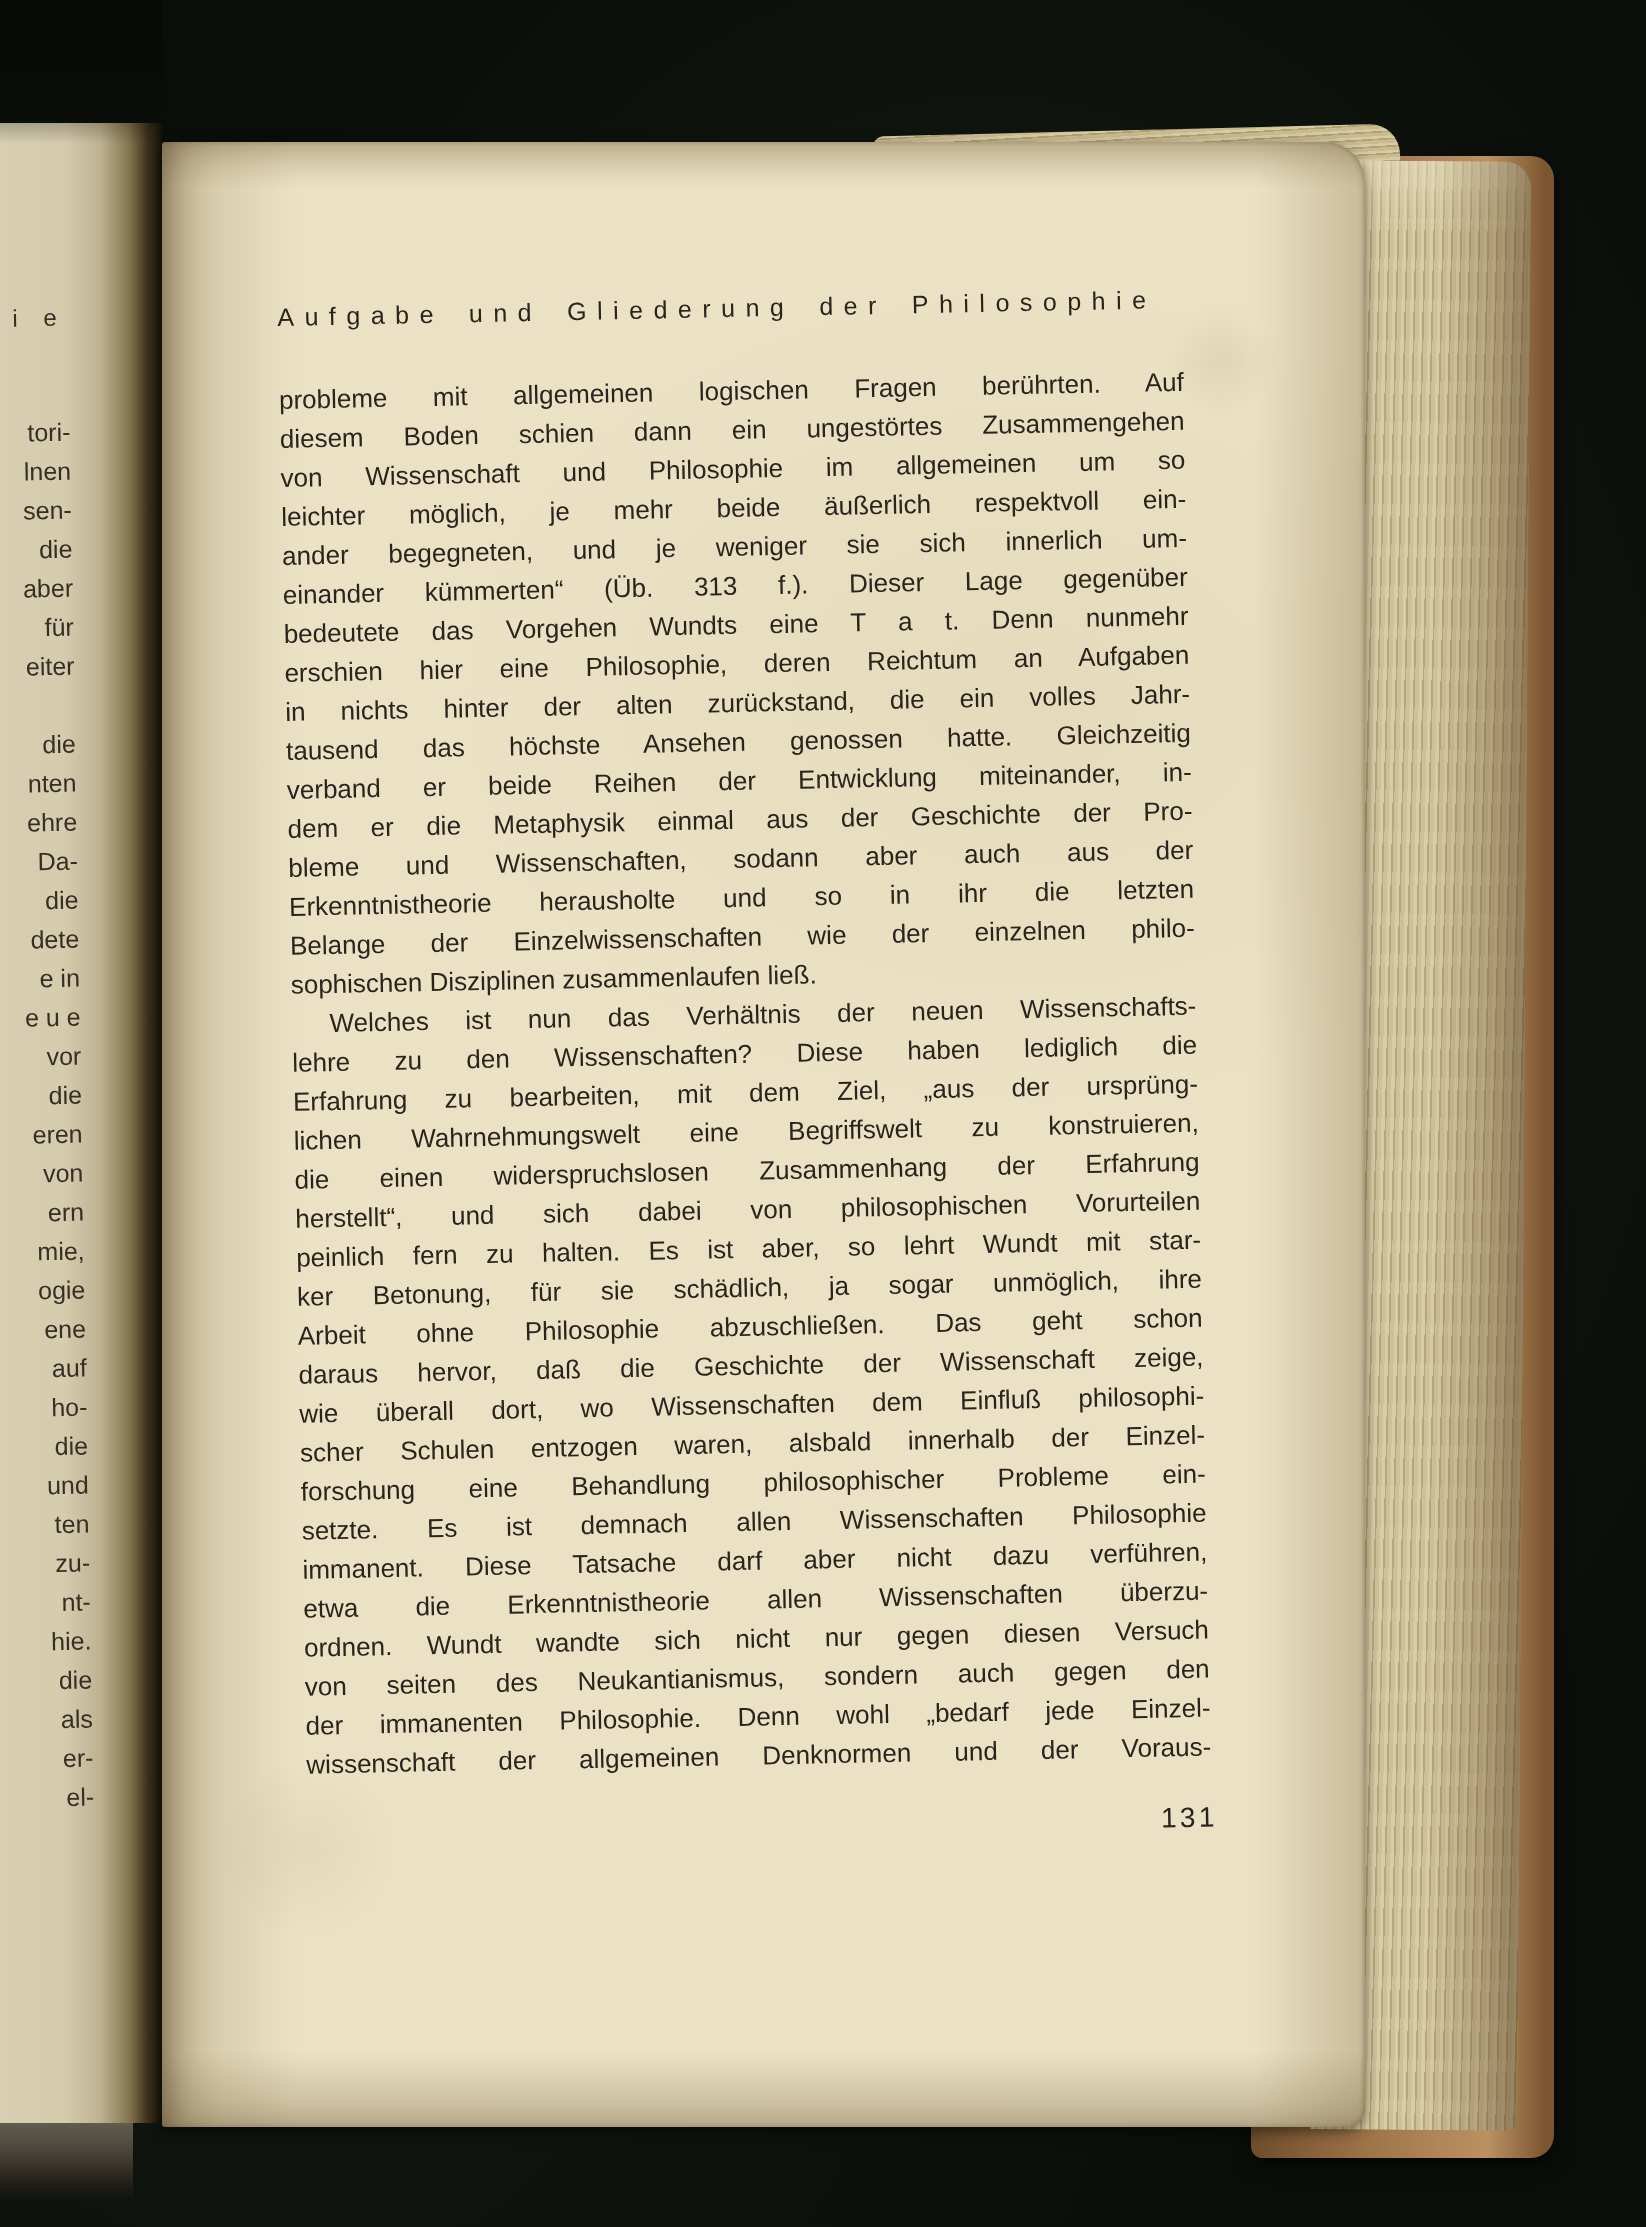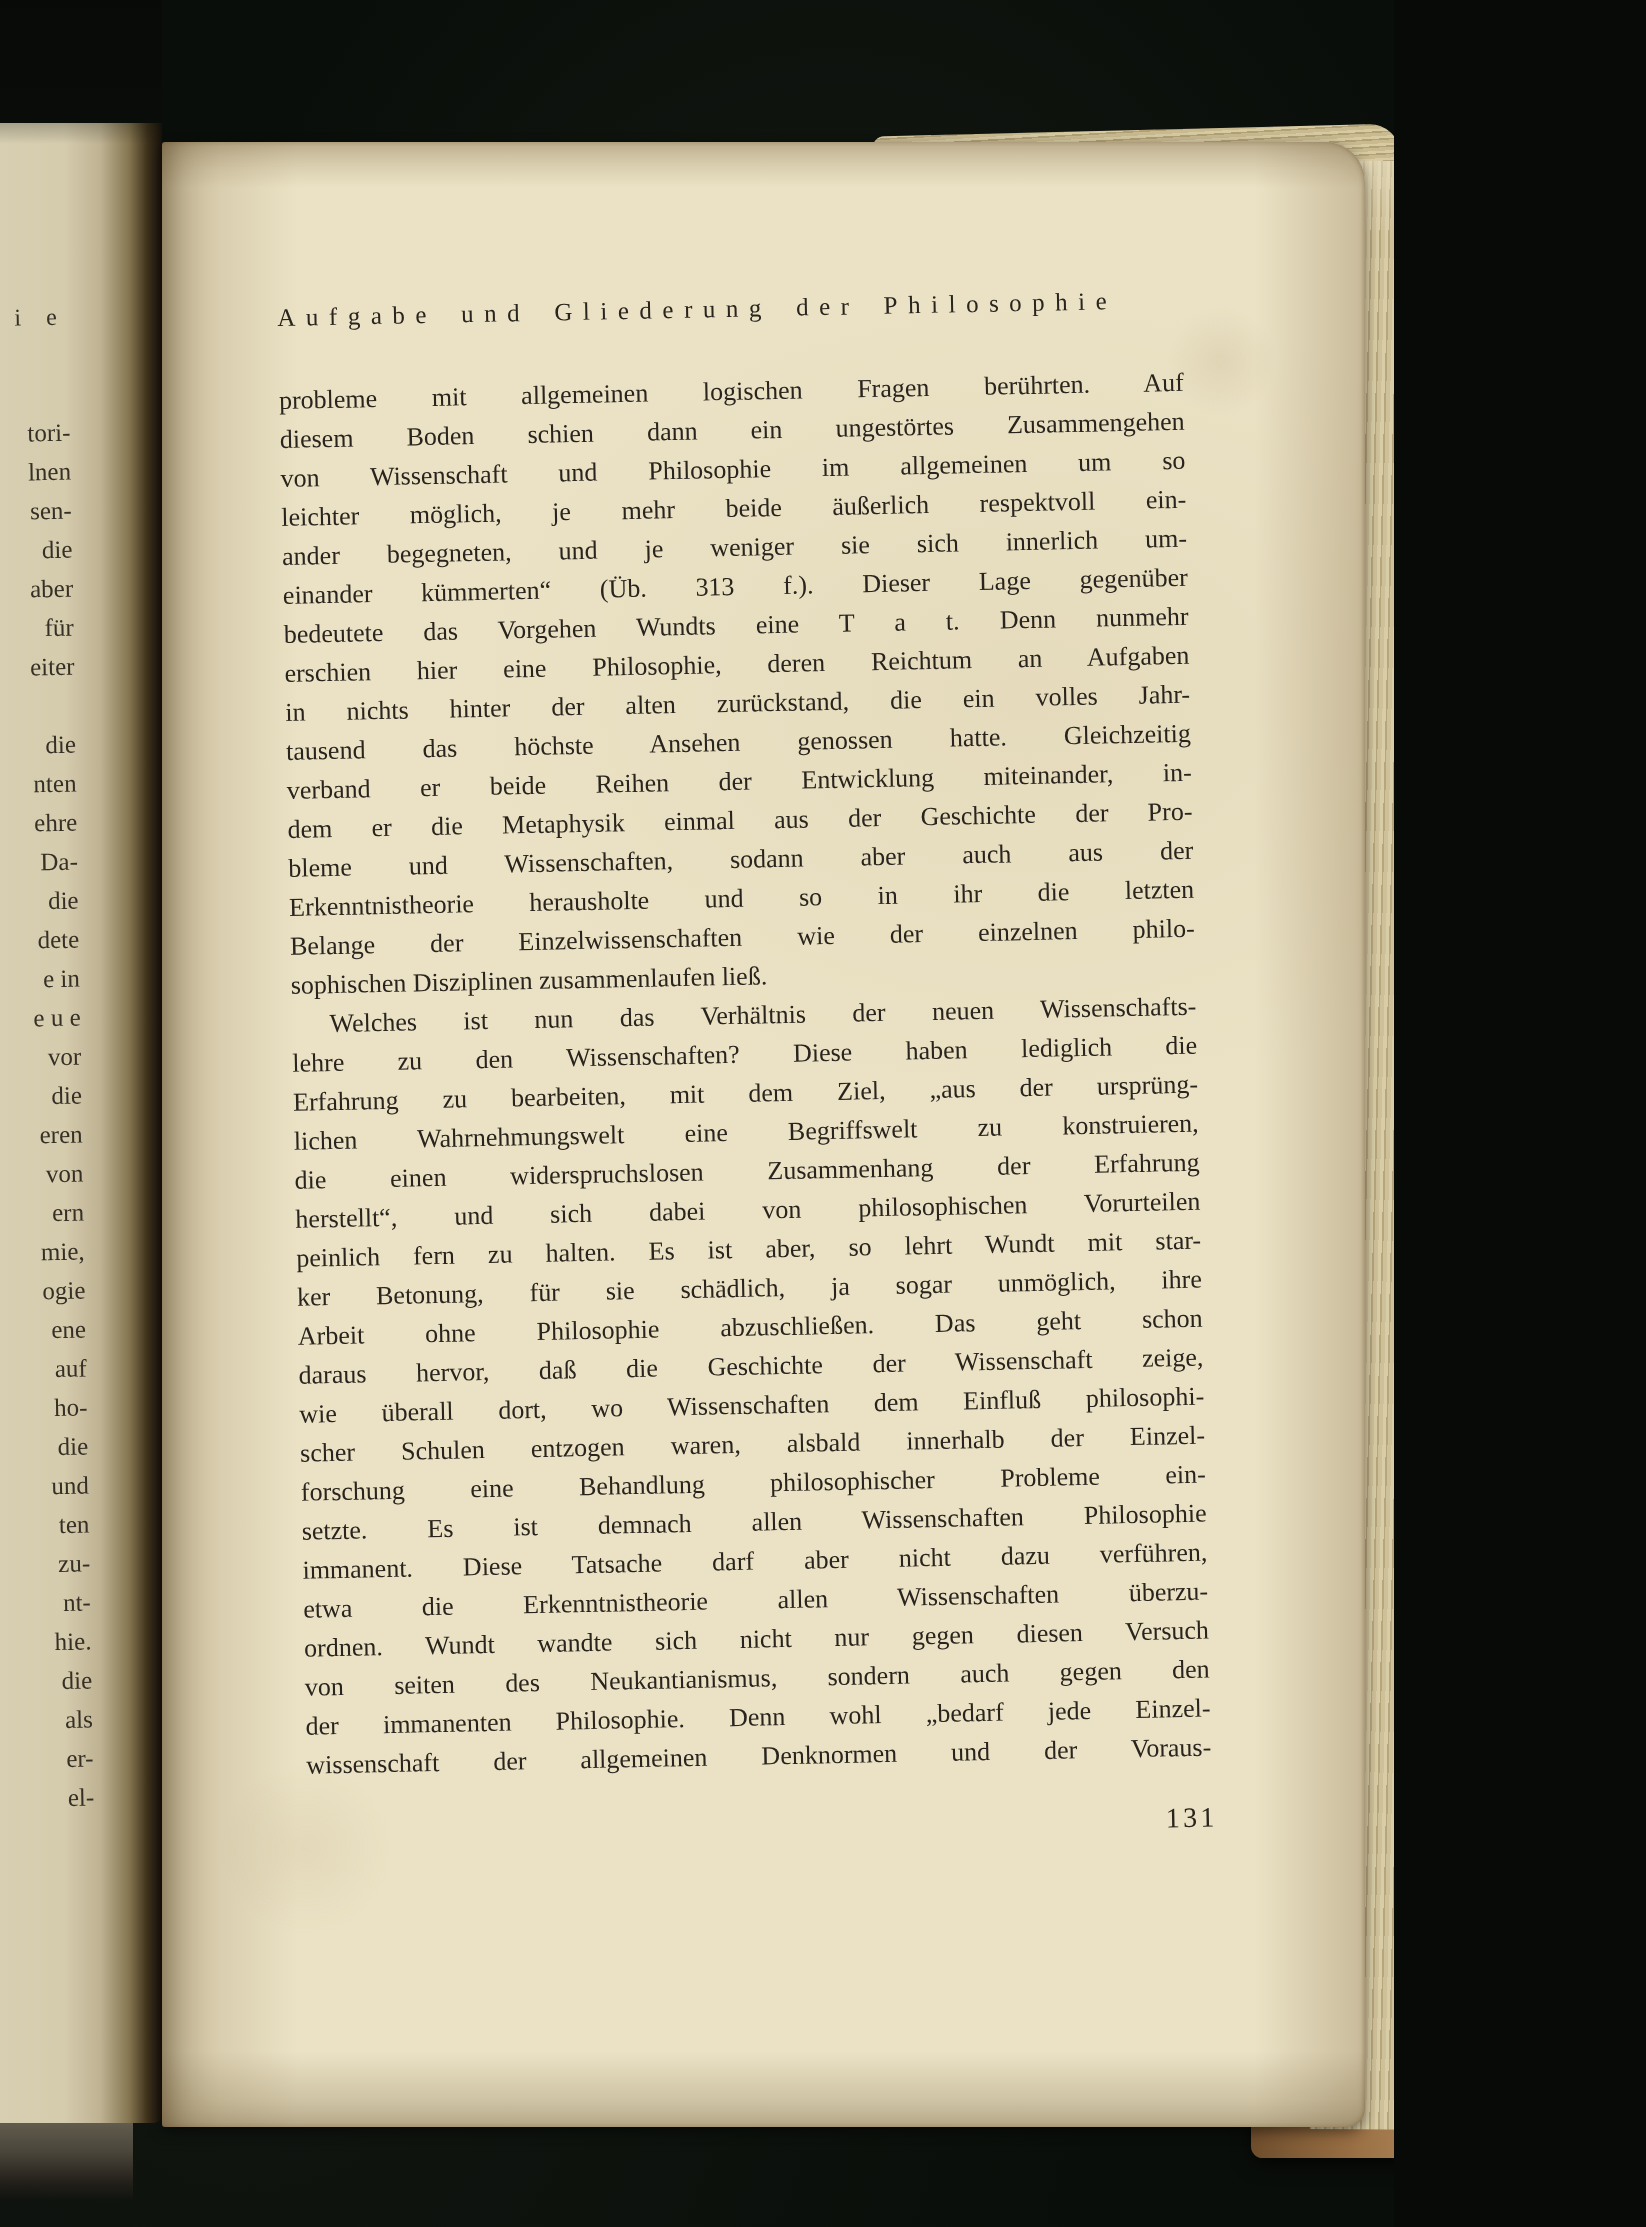--- a/index.html
+++ b/index.html
@@ -1,27 +1,27 @@
 <!DOCTYPE html>
 <html style="font-size:13px"><head>
 <meta charset="utf-8">
 <style>
   * { box-sizing: border-box; }
   html, body { margin: 0; padding: 0; background: #070a07; }
 
   .scene {
     position: relative;
-    width: 1394px;
+    width: 1646px;
     height: 2227px;
     overflow: hidden;
     background:
       radial-gradient(ellipse at 60% 40%, rgba(52,66,53,0.30), rgba(0,0,0,0) 62%),
       radial-gradient(ellipse at 18% 78%, rgba(42,52,42,0.22), rgba(0,0,0,0) 55%),
       #0a0e0a;
-    font-family: Liberation Serif, serif;
+    font-family: Liberation Sans, sans-serif;
   }
 
   
   .under-strip {
     position: absolute; left: 0; top: 2112px; width: 133px; height: 89px; z-index: 2;
     background: linear-gradient(180deg, #6a6455 0%, #4a453a 45%, #221f19 80%, rgba(10,12,9,0) 100%);
   }
 
   
   .left-page {

